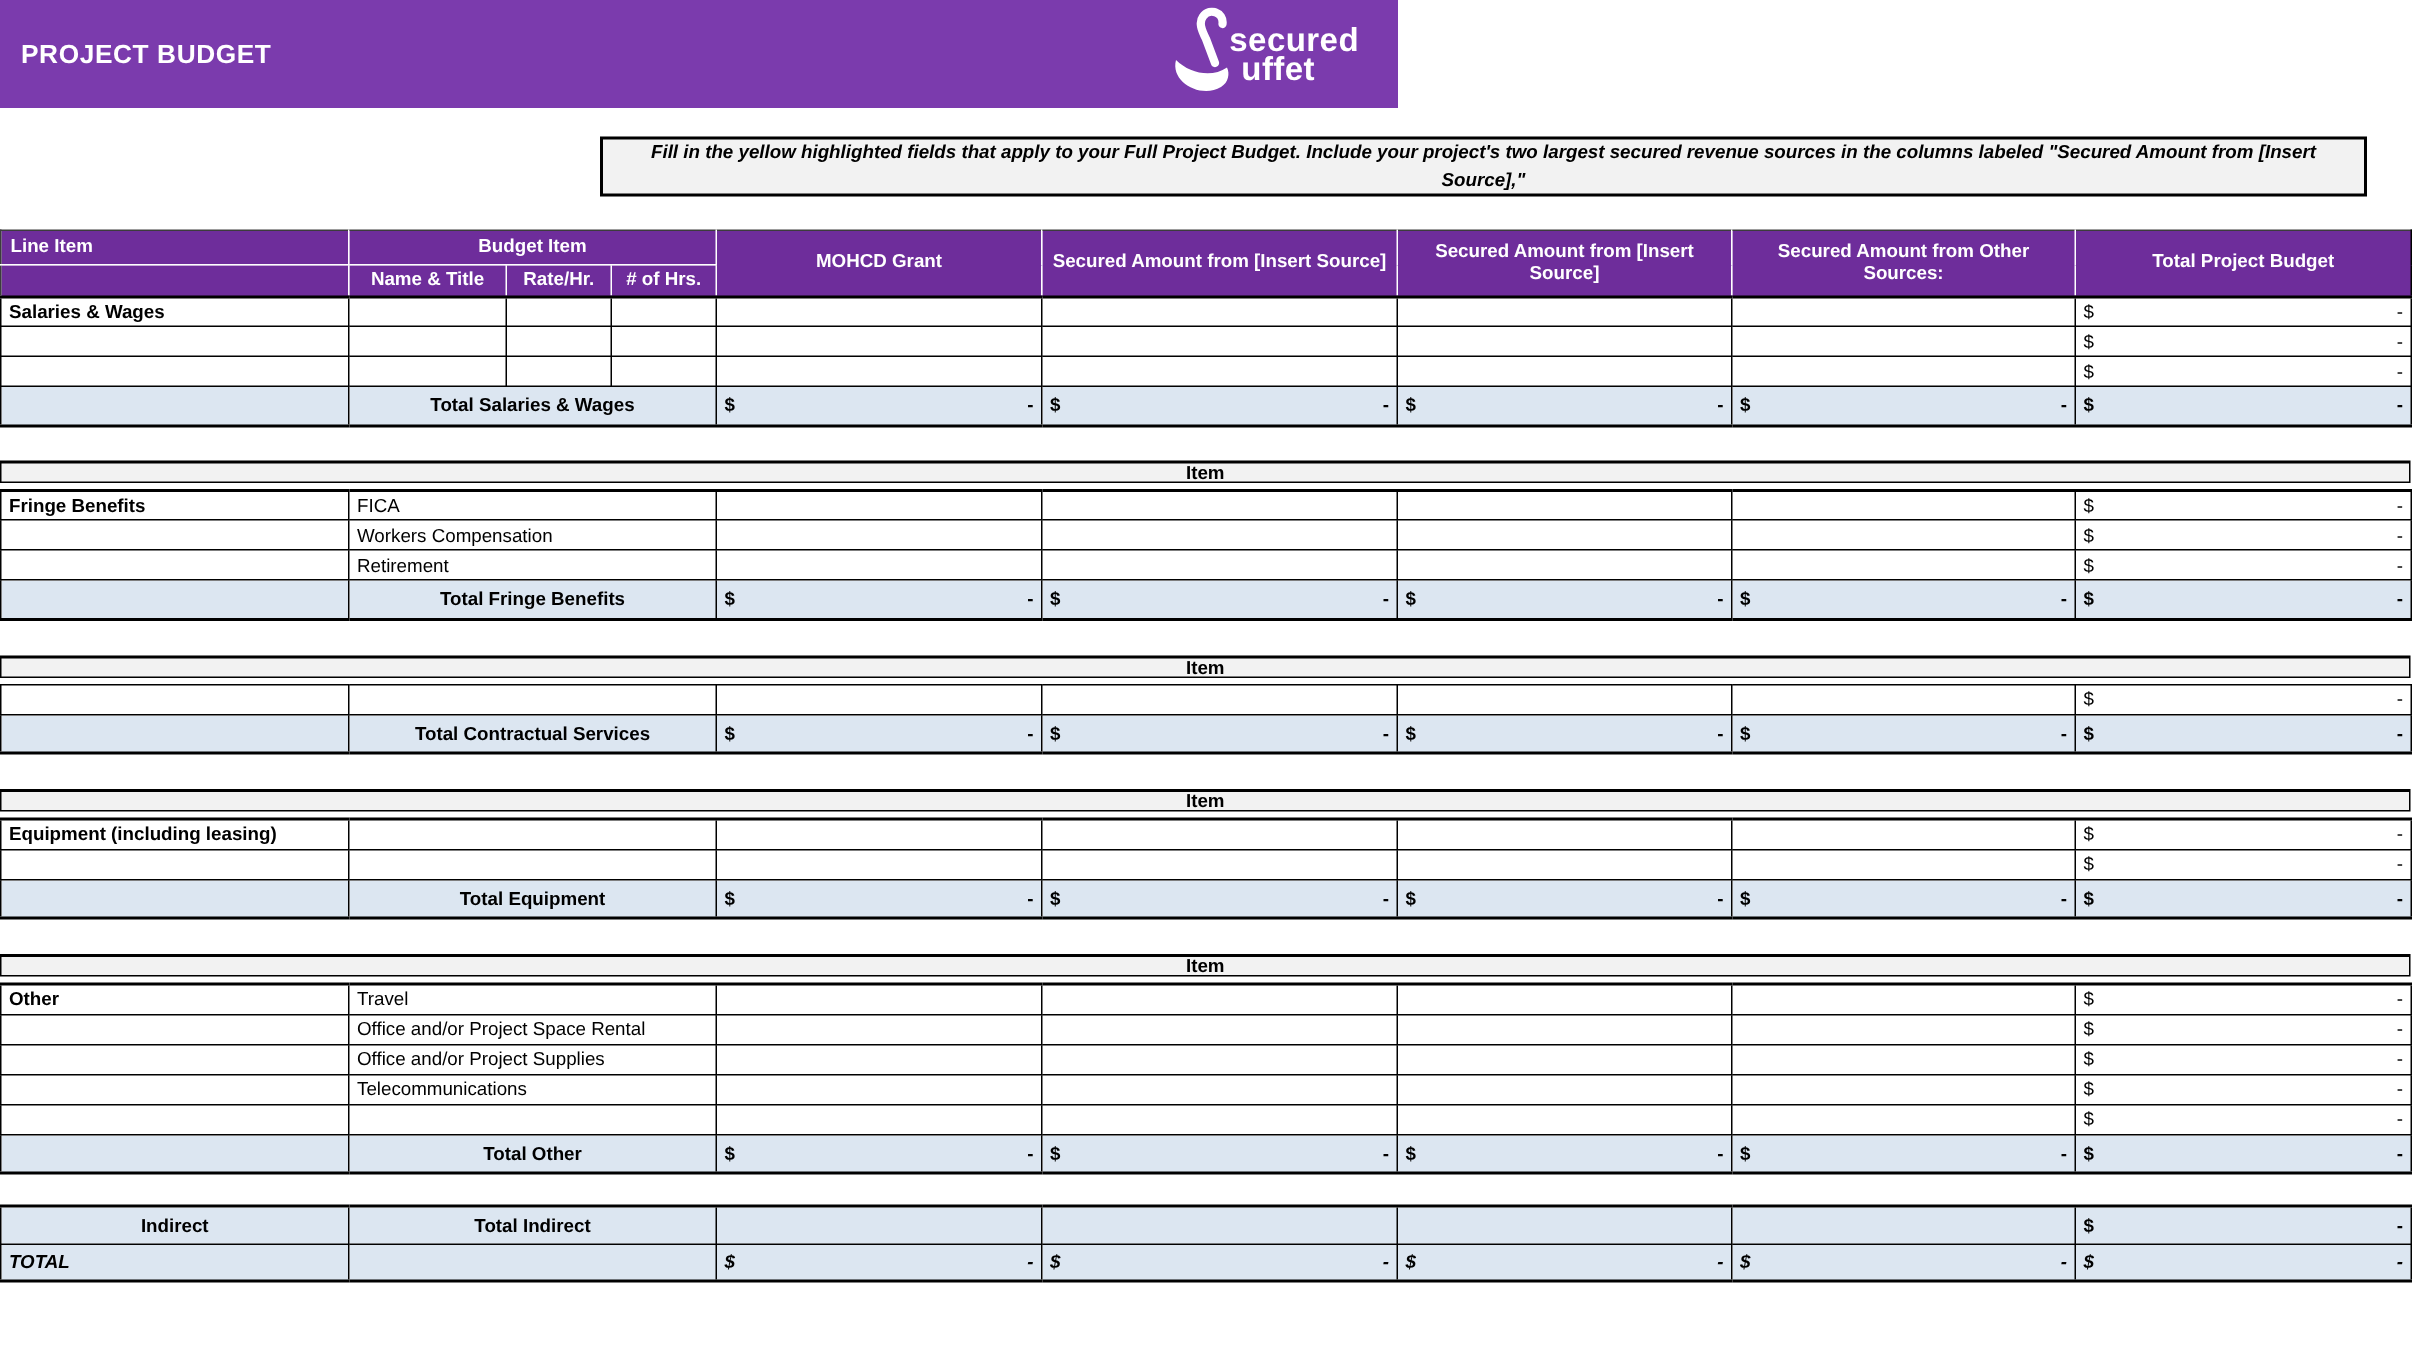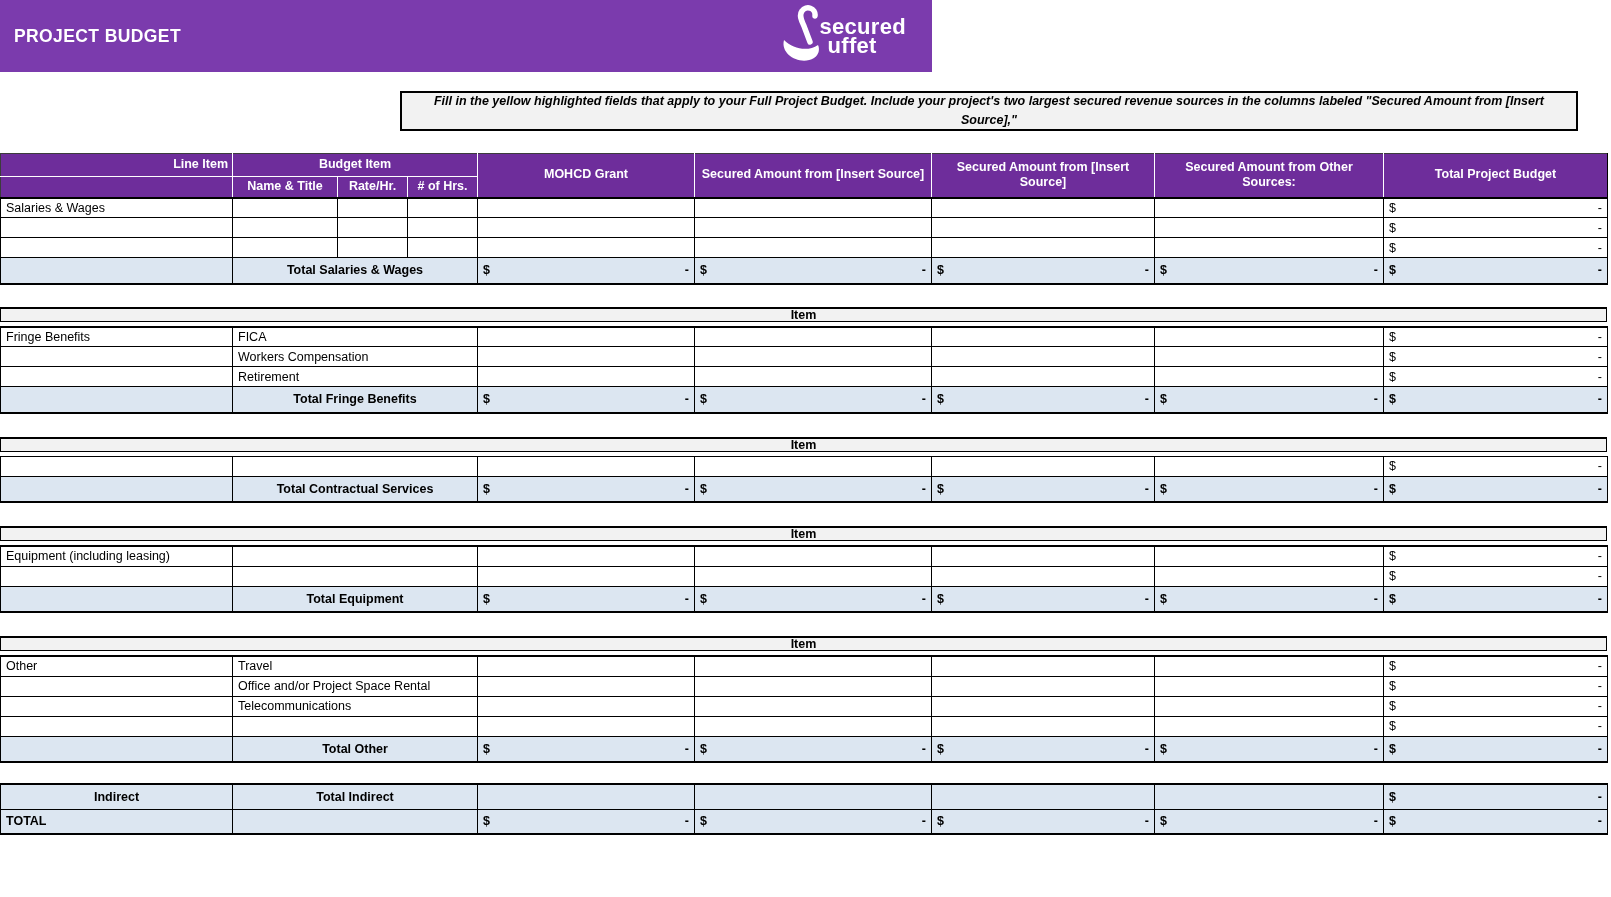--- a/index.html
+++ b/index.html
@@ -39,35 +39,35 @@
   #sheet{position:absolute;left:0;top:153px;width:1609px;}
   table.grid{border-collapse:collapse;table-layout:fixed;width:1607px;}
   table.grid td{border:1px solid #000;padding:0 5px;font-size:12.5px;color:#000;
     overflow:hidden;white-space:nowrap;box-sizing:border-box;height:20px;}
   table.grid th{box-sizing:border-box;}
   .ph{background:var(--hp);color:#fff;font-weight:bold;font-size:12.5px;text-align:center;
       border:1px solid #fff;padding:1px 4px;line-height:1.25;}
   thead tr:first-child .ph{border-top:1px solid #3c3c3c;}
   thead .ph:first-child{border-left:1px solid #3c3c3c;}
   thead .ph:last-child{border-right:1px solid #000;}
-  .ph.left{text-align:right;padding-left:6px;}
+  .ph.left{text-align:left;padding-left:6px;}
   tr.first-data td{border-top:2px solid #000;}
-  .li{font-weight:normal;}
+  .li{font-weight:bold;}
   .bi{font-weight:normal;}
   tr.total td{background:var(--blue);font-weight:bold;border-bottom:2px solid #000;height:26px;}
   .total-label{text-align:center;font-size:13px;font-weight:bold;}
   .money .mx{display:flex;justify-content:space-between;align-items:center;}
   td.money{color:#333;}
   td.money.mb,tr.total td.money{color:#000;font-weight:bold;}
   .item-bar{width:1607px;box-sizing:border-box;background:var(--gray);border:1px solid #000;
     border-top:2px solid #000;text-align:center;font-weight:bold;font-size:12.5px;
     height:15px;line-height:13px;color:#000;}
   table.s6 td{background:var(--blue);height:25px;}
   table.s6 tr:first-child td{border-top:2px solid #000;}
-  table.s6 tr:last-child td{border-bottom:2px solid #000;}
+  table.s6 tr:last-child td{border-bottom:2px solid #000;font-style:italic;}
   .center-b{text-align:center;font-weight:bold;font-size:13px;}
   .tot-li{font-weight:bold;font-size:13px;}
 </style>
 </head>
 <body>
 
 <div class="page">
 
   <div class="banner">
     <div class="banner-title">PROJECT BUDGET</div>
@@ -474,20 +474,34 @@
             <td class="money"></td>
             <td class="money">
               <div class="mx">
                 <span class="cur">$</span>
                 <span class="dash">-</span>
               </div>
             </td>
           </tr>
           <tr>
             <td class="li"></td>
+            <td class="bi" colspan="3">Office and/or Project Supplies</td>
+            <td class="money"></td>
+            <td class="money"></td>
+            <td class="money"></td>
+            <td class="money"></td>
+            <td class="money">
+              <div class="mx">
+                <span class="cur">$</span>
+                <span class="dash">-</span>
+              </div>
+            </td>
+          </tr>
+          <tr>
+            <td class="li"></td>
             <td class="bi" colspan="3">Telecommunications</td>
             <td class="money"></td>
             <td class="money"></td>
             <td class="money"></td>
             <td class="money"></td>
             <td class="money">
               <div class="mx">
                 <span class="cur">$</span>
                 <span class="dash">-</span>
               </div>

